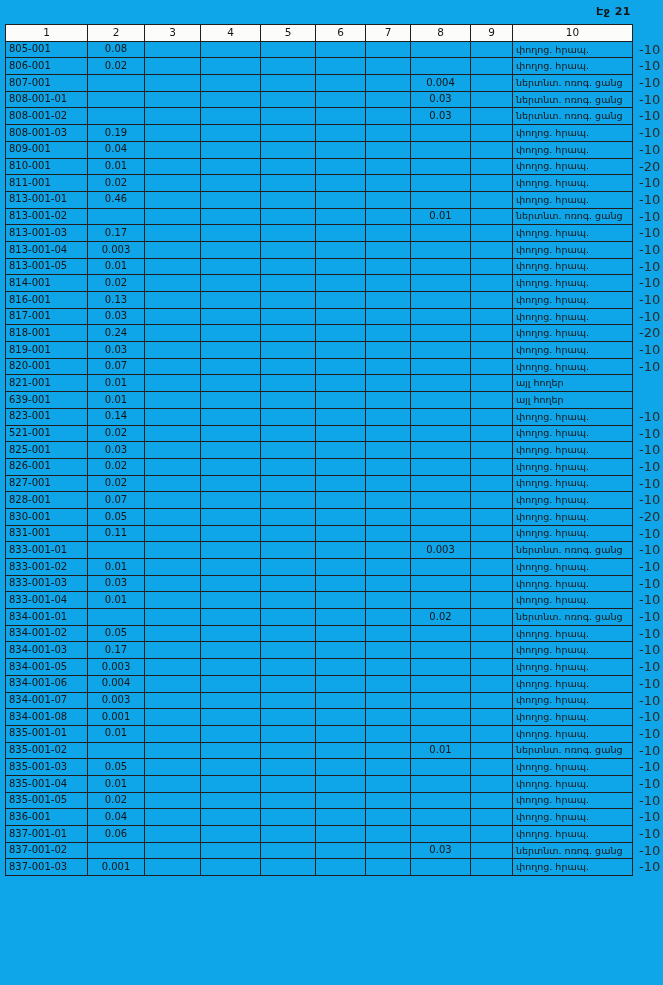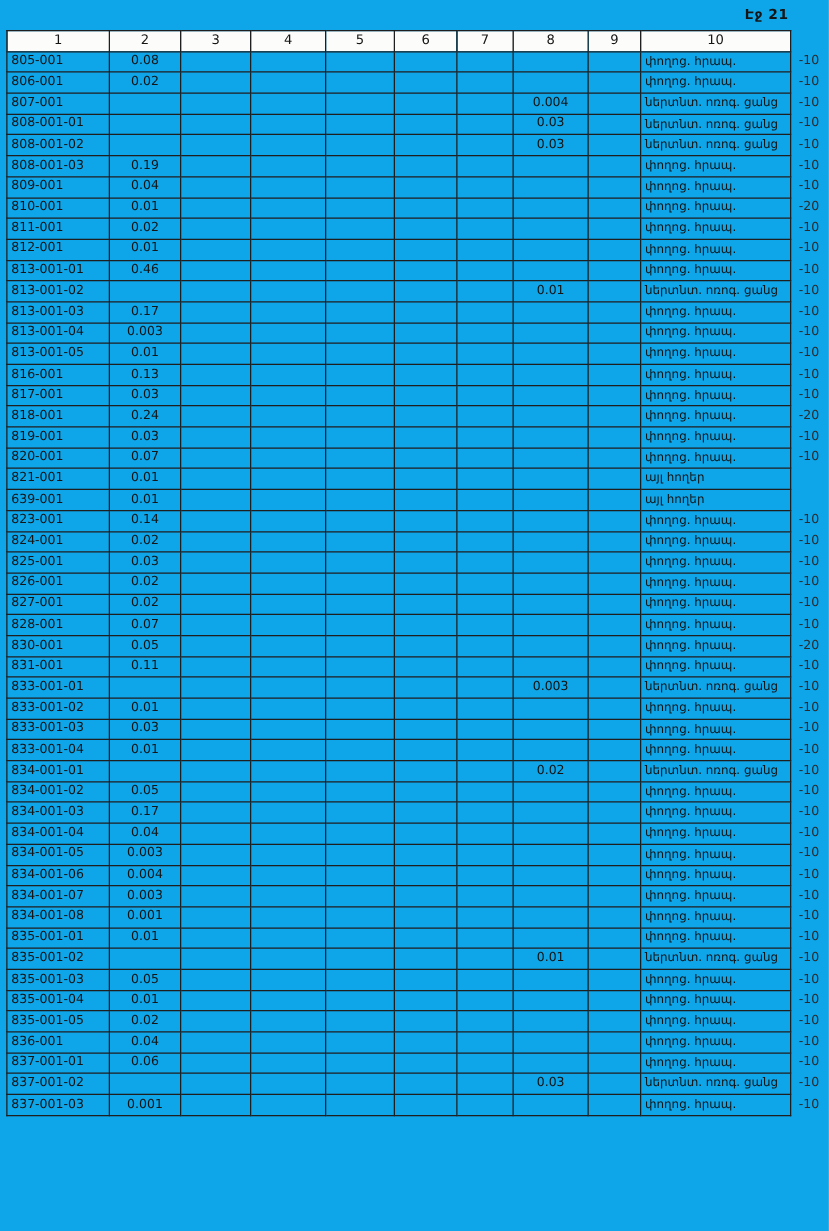--- a/index.html
+++ b/index.html
@@ -49,21 +49,21 @@
   td.c1  { text-align: left; margin-top: 16px; }
   td.c2  { text-align: center; }
   td.c3, td.c4, td.c5, td.c6, td.c7, td.c9 { text-align: center; }
   td.c8  { text-align: center; }
   td.c10 { text-align: left; font-size: 9.5px; }
   th.margin-mark, td.margin-mark {
     border: none;
     background: transparent;
     text-align: left;
     padding: 0 0 0 6px;
-    font-size: 10px;
+    font-size: 13px;
     color: #2a2a2a;
   }
 </style>
 </head>
 <body>
 
 <div class="page">
 
   <div class="page-label">Էջ 21</div>
 
@@ -208,33 +208,20 @@
           <td class="c4"></td>
           <td class="c5"></td>
           <td class="c6"></td>
           <td class="c7"></td>
           <td class="c8"></td>
           <td class="c9"></td>
           <td class="c10">փողոց. հրապ.</td>
           <td class="margin-mark">-10</td>
         </tr>
         <tr>
-          <td class="c1">812-001</td>
-          <td class="c2">0.01</td>
-          <td class="c3"></td>
-          <td class="c4"></td>
-          <td class="c5"></td>
-          <td class="c6"></td>
-          <td class="c7"></td>
-          <td class="c8"></td>
-          <td class="c9"></td>
-          <td class="c10">փողոց. հրապ.</td>
-          <td class="margin-mark">-10</td>
-        </tr>
-        <tr>
           <td class="c1">813-001-01</td>
           <td class="c2">0.46</td>
           <td class="c3"></td>
           <td class="c4"></td>
           <td class="c5"></td>
           <td class="c6"></td>
           <td class="c7"></td>
           <td class="c8"></td>
           <td class="c9"></td>
           <td class="c10">փողոց. հրապ.</td>
@@ -286,20 +273,33 @@
           <td class="c4"></td>
           <td class="c5"></td>
           <td class="c6"></td>
           <td class="c7"></td>
           <td class="c8"></td>
           <td class="c9"></td>
           <td class="c10">փողոց. հրապ.</td>
           <td class="margin-mark">-10</td>
         </tr>
         <tr>
+          <td class="c1">814-001</td>
+          <td class="c2">0.02</td>
+          <td class="c3"></td>
+          <td class="c4"></td>
+          <td class="c5"></td>
+          <td class="c6"></td>
+          <td class="c7"></td>
+          <td class="c8"></td>
+          <td class="c9"></td>
+          <td class="c10">փողոց. հրապ.</td>
+          <td class="margin-mark">-10</td>
+        </tr>
+        <tr>
           <td class="c1">816-001</td>
           <td class="c2">0.13</td>
           <td class="c3"></td>
           <td class="c4"></td>
           <td class="c5"></td>
           <td class="c6"></td>
           <td class="c7"></td>
           <td class="c8"></td>
           <td class="c9"></td>
           <td class="c10">փողոց. հրապ.</td>
@@ -390,21 +390,21 @@
           <td class="c4"></td>
           <td class="c5"></td>
           <td class="c6"></td>
           <td class="c7"></td>
           <td class="c8"></td>
           <td class="c9"></td>
           <td class="c10">փողոց. հրապ.</td>
           <td class="margin-mark">-10</td>
         </tr>
         <tr>
-          <td class="c1">824-001</td>
+          <td class="c1">521-001</td>
           <td class="c2">0.02</td>
           <td class="c3"></td>
           <td class="c4"></td>
           <td class="c5"></td>
           <td class="c6"></td>
           <td class="c7"></td>
           <td class="c8"></td>
           <td class="c9"></td>
           <td class="c10">փողոց. հրապ.</td>
           <td class="margin-mark">-10</td>
@@ -561,33 +561,20 @@
           <td class="c6"></td>
           <td class="c7"></td>
           <td class="c8"></td>
           <td class="c9"></td>
           <td class="c10">փողոց. հրապ.</td>
           <td class="margin-mark">-10</td>
         </tr>
         <tr>
           <td class="c1">834-001-03</td>
           <td class="c2">0.17</td>
-          <td class="c3"></td>
-          <td class="c4"></td>
-          <td class="c5"></td>
-          <td class="c6"></td>
-          <td class="c7"></td>
-          <td class="c8"></td>
-          <td class="c9"></td>
-          <td class="c10">փողոց. հրապ.</td>
-          <td class="margin-mark">-10</td>
-        </tr>
-        <tr>
-          <td class="c1">834-001-04</td>
-          <td class="c2">0.04</td>
           <td class="c3"></td>
           <td class="c4"></td>
           <td class="c5"></td>
           <td class="c6"></td>
           <td class="c7"></td>
           <td class="c8"></td>
           <td class="c9"></td>
           <td class="c10">փողոց. հրապ.</td>
           <td class="margin-mark">-10</td>
         </tr>

